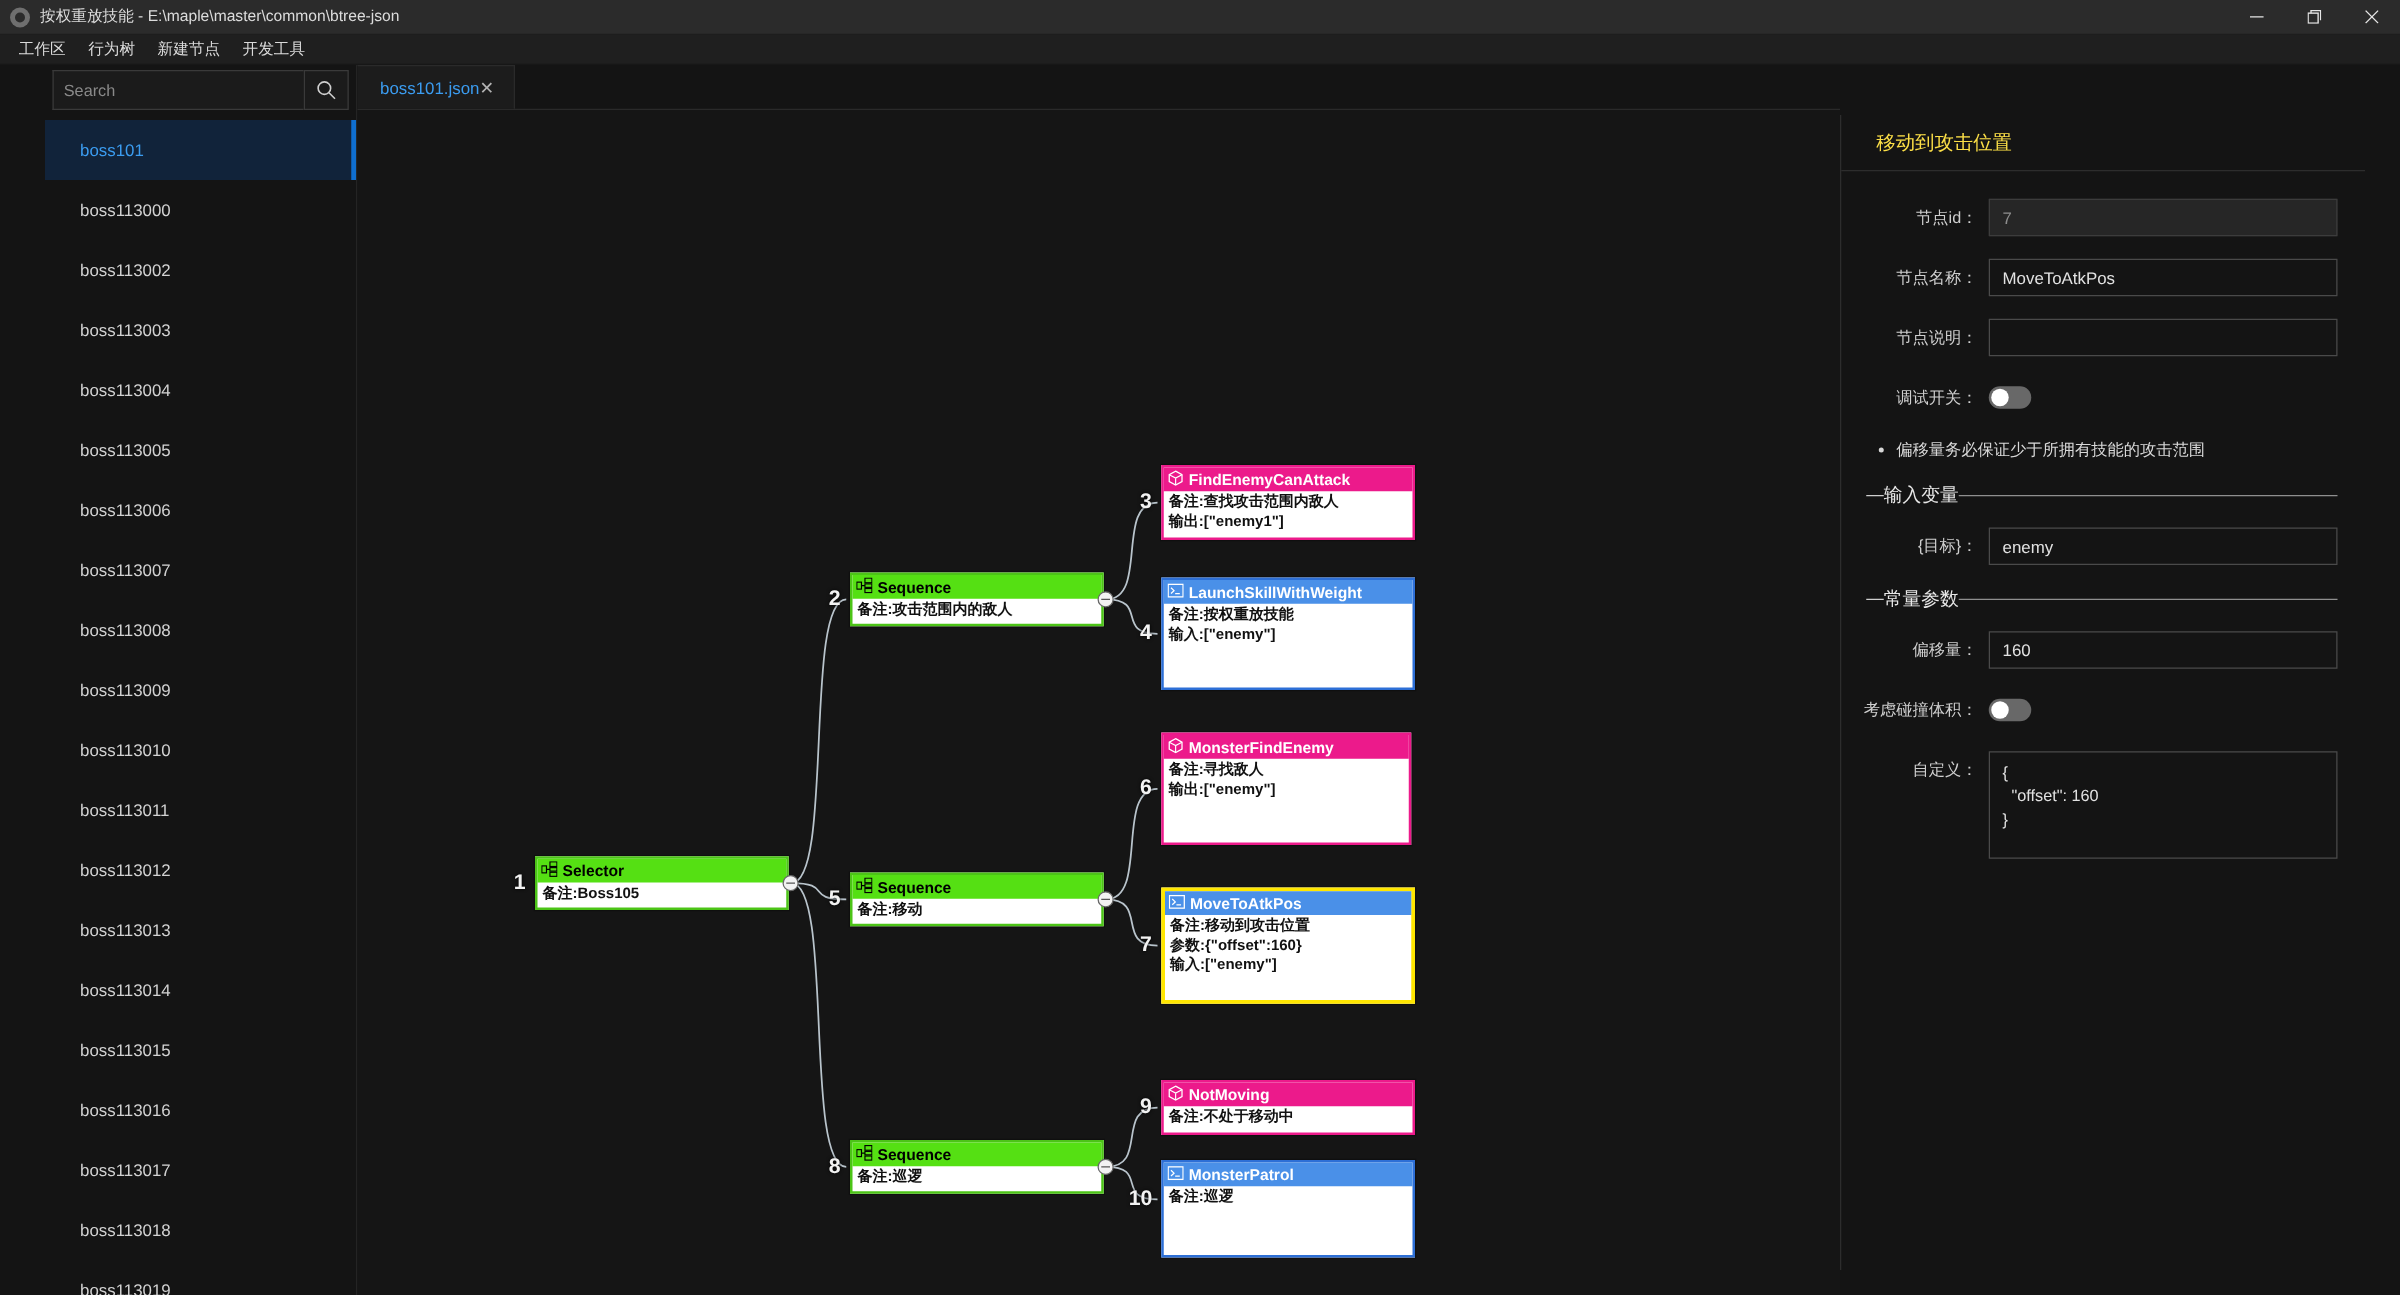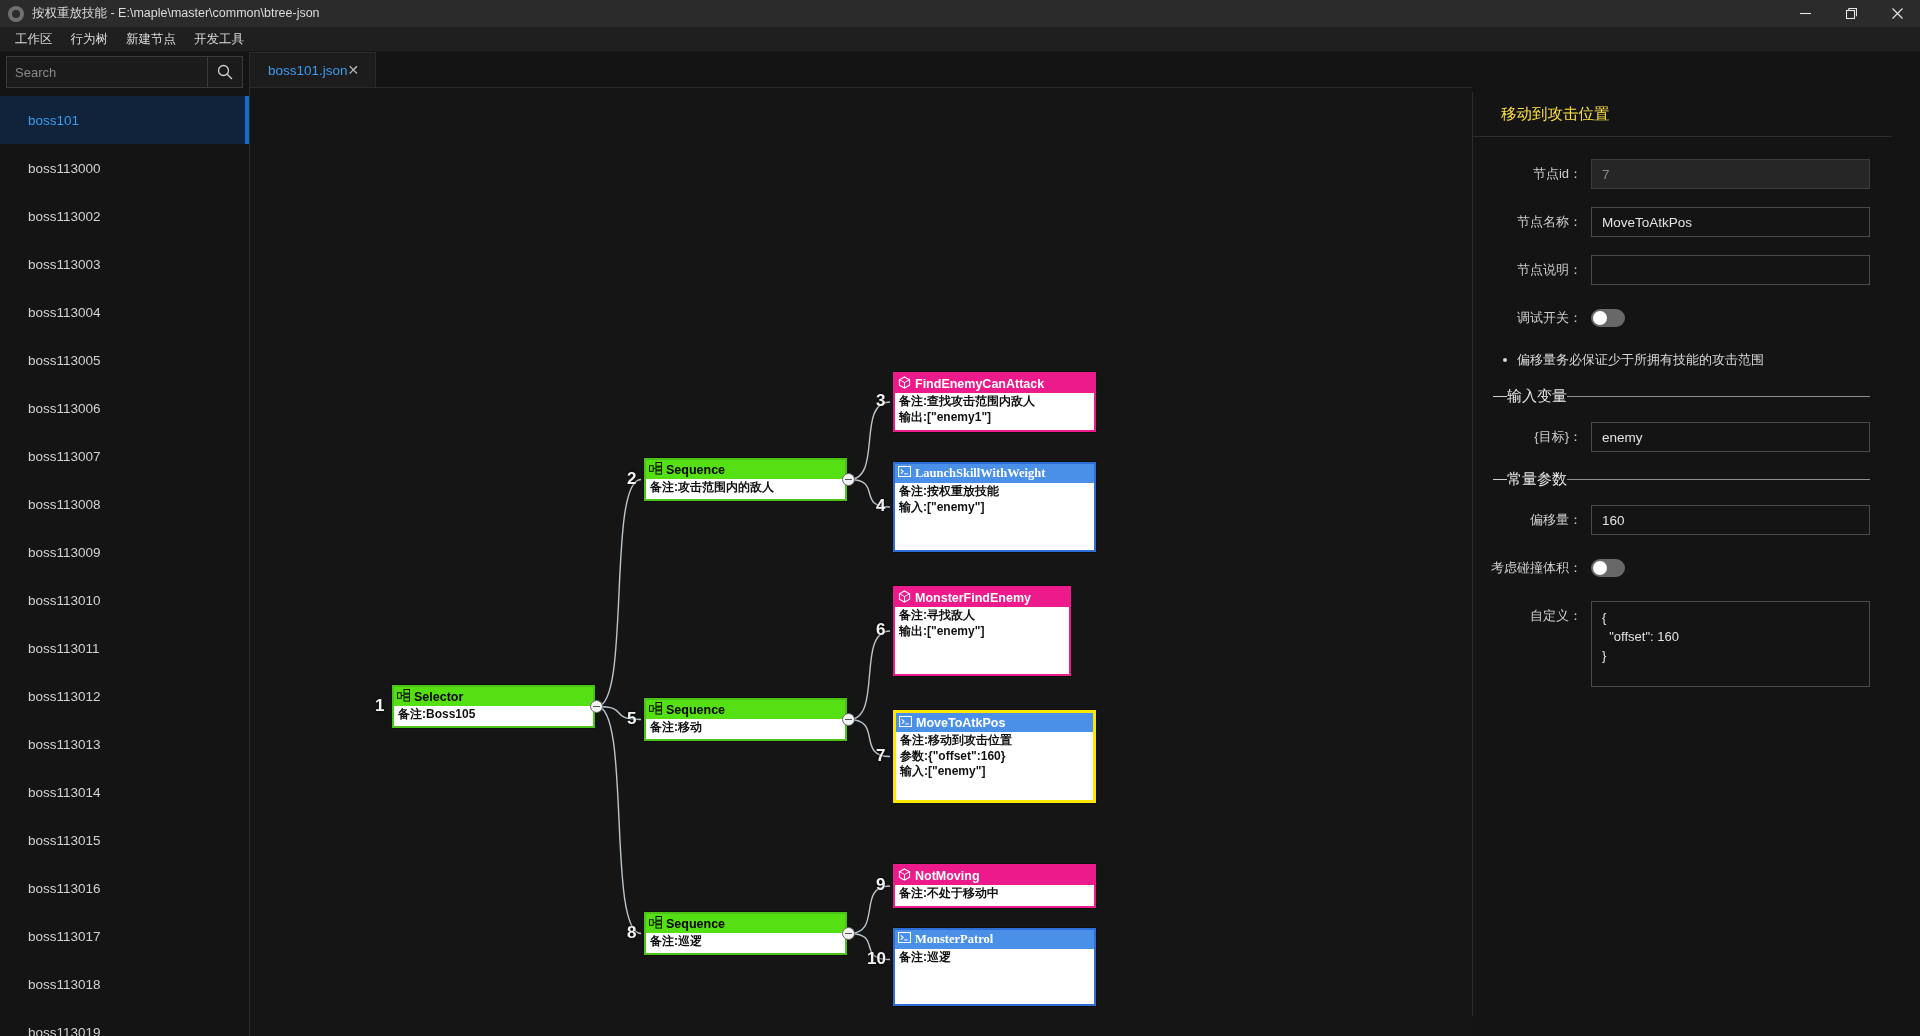--- a/index.html
+++ b/index.html
@@ -17,21 +17,21 @@
   #winbtns{ margin-left:auto; display:flex; height:28px;}
   .winbtn{ width:46px;height:28px;display:flex;align-items:center;justify-content:center;
            color:#e6e6e6; font-size:15px; line-height:1;}
 
   
   #menubar{ height:24px; background:#1f1f1f; display:flex; align-items:center;
             padding-left:6px; gap:0px; border-bottom:1px solid #171717;}
   .menu-item{ font-size:12.5px; color:#dadada; padding:3px 9px; white-space:nowrap;}
 
   
-  #body{ display:flex; height:calc(1036px - 52px); }
+  #body{ display:flex; height:calc(1036px - 52px);margin-left:36px; }
 
   
   #sidebar{ width:250px; flex:none; background:#141414; border-right:1px solid #2a2a2a;
             display:flex; flex-direction:column; overflow:hidden;}
   #searchrow{ display:flex; height:32px; margin:4px 6px 2px 6px; flex:none;}
   #search-input{ flex:1; background:#1b1b1b; border:1px solid #3a3a3a; border-right:none;
                  color:#ddd; font-size:13px; padding:0 8px; outline:none;
                  font-family:"Liberation Sans",sans-serif;}
   #search-input::placeholder{color:#8a8a8a;}
   #search-btn{ width:36px; background:#1b1b1b; border:1px solid #3a3a3a;
@@ -56,21 +56,21 @@
 
   
   .node{ position:absolute; background:#ffffff; border:2px solid #55c119;
          box-shadow:0 0 0 1px rgba(0,0,0,.25);}
   .node .nhead{ display:flex; align-items:center; gap:4px; height:19px;
                 padding:0 3px; font-size:12.5px; font-weight:bold; color:#000;}
   .node .nbody{ padding:1px 4px 3px 4px;}
   .node .nline{ font-size:12px; color:#111; line-height:15.5px; white-space:nowrap;font-weight:bold;}
   .node.green{ border-color:#4cc417;} .node.green .nhead{ background:#55e013;}
   .node.pink { border-color:#ec1a8b;} .node.pink  .nhead{ background:#ec1a8b; color:#fff;}
-  .node.blue { border-color:#2d6fd6;} .node.blue  .nhead{ background:#4a90e8; color:#fff;font-family:Liberation Serif, serif;}
+  .node.blue { border-color:#2d6fd6;} .node.blue  .nhead{ background:#4a90e8; color:#fff;}
   .node.sel  { border-color:#ffe600; border-width:3px;}
   .node.sel .nhead{ background:#4a90e8; color:#fff;}
   .nicon{ width:13px;height:13px;flex:none;}
   .idx{ position:absolute; color:#f2f2f2; font-size:17px; font-weight:bold;
         text-shadow:0 0 3px #000; }
   .port{ position:absolute; width:13px;height:13px;border-radius:50%;
          background:#f2f2f2; border:1px solid #666; }
   .port::after{content:"";position:absolute;left:2px;top:5px;width:7px;height:1px;background:#555;}
 
   
@@ -263,21 +263,21 @@
                   <rect x="7.5" y="9.5" width="6" height="3.5" fill="none" stroke="#000" stroke-width="1"></rect>
                   <line x1="4.5" y1="7" x2="7.5" y2="7" stroke="#000" stroke-width="1"></line>
                 </svg></span>
               <span>Sequence</span>
             </div>
             <div class="nbody">
               <div class="nline">备注:移动</div>
             </div>
           </div>
           <div class="idx" style="left: 377px; top: 620.5px;">5</div>
-          <div class="node pink" style="left: 643px; top: 498px; width: 178px; height: 90px;">
+          <div class="node pink" style="left: 643px; top: 498px; width: 200px; height: 90px;">
             <div class="nhead">
               <span><svg class="nicon" viewBox="0 0 14 14">
                   <polygon points="7,1 12.5,4 12.5,10 7,13 1.5,10 1.5,4" fill="none" stroke="#fff" stroke-width="1.1"></polygon>
                   <polyline points="1.5,4 7,7 12.5,4" fill="none" stroke="#fff" stroke-width="1"></polyline>
                   <line x1="7" y1="7" x2="7" y2="13" stroke="#fff" stroke-width="1"></line>
                 </svg></span>
               <span>MonsterFindEnemy</span>
             </div>
             <div class="nbody">
               <div class="nline">备注:寻找敌人</div>

